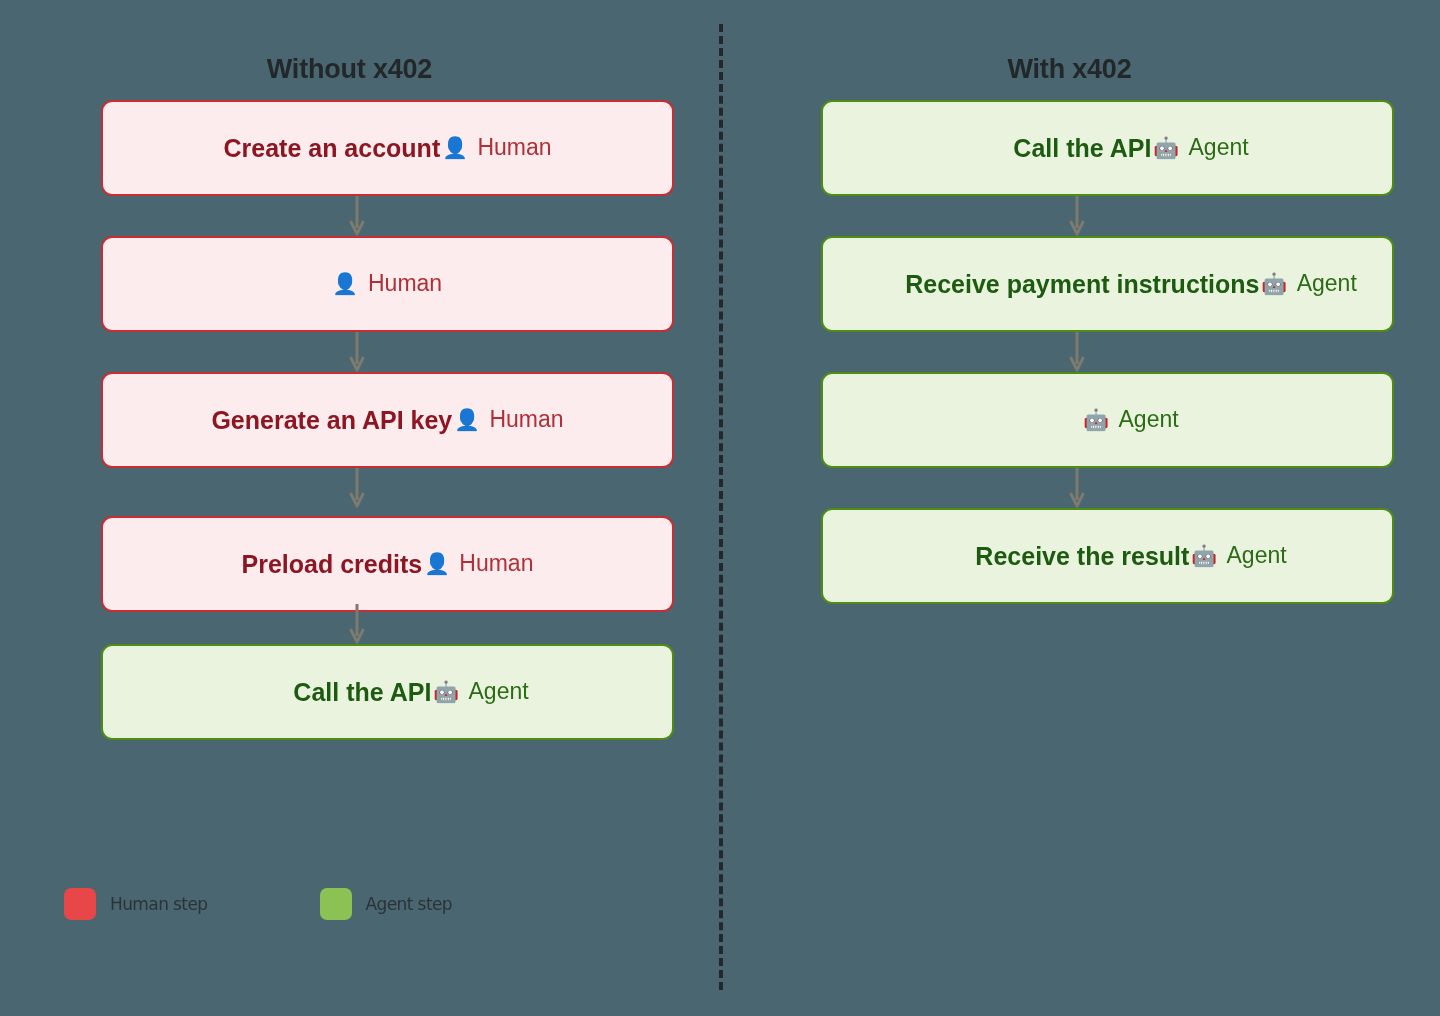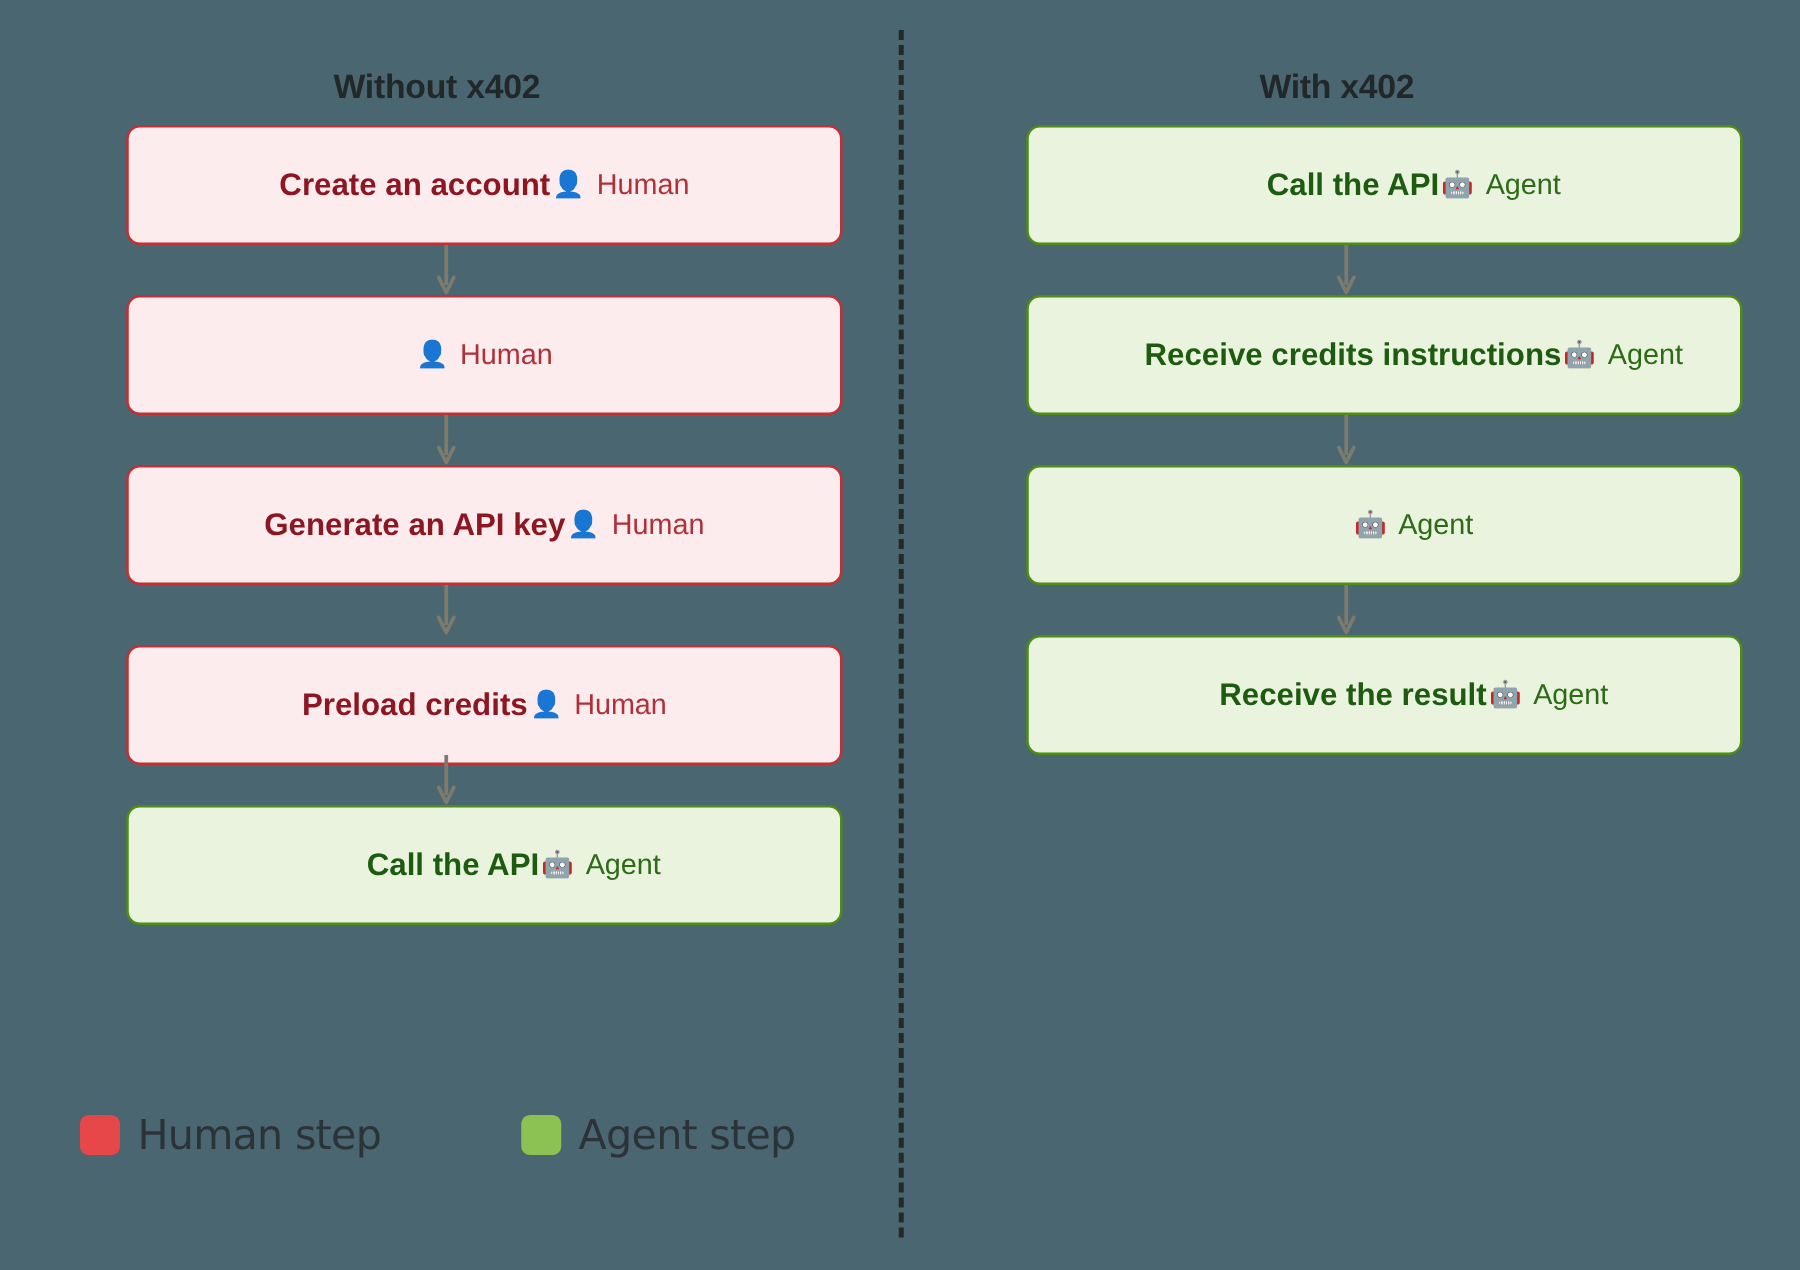--- a/index.html
+++ b/index.html
@@ -124,21 +124,21 @@
   }
   .legend-item + .legend-item { margin-left: 112px; }
   .swatch {
     width: 32px;
     height: 32px;
     border-radius: 7px;
   }
   .swatch.human { background: #e8474a; }
   .swatch.agent { background: #8cc153; }
   .legend-label {
-    font-size: 33px;
+    font-size: 17px;
     color: #2c3338;
     font-family: "DejaVu Sans", sans-serif;
     letter-spacing: -0.6px;
   }
 </style>
 </head>
 <body>
 
 <div class="canvas">
 
@@ -227,21 +227,21 @@
     </div>
 
     <div class="connector" style="top:196px;height:40px">
       <svg width="16" height="40" viewBox="0 0 16 40">
           <path d="M8 0 L8 32" stroke="#7d7a6e" stroke-width="3" fill="none"></path>
           <path d="M2 26 L8 38 L14 26" stroke="#7d7a6e" stroke-width="3" fill="none" stroke-linecap="round" stroke-linejoin="round"></path>
         </svg>
     </div>
 
     <div class="node agent" style="top:236px">
-      <div class="node-title">Receive credits instructions</div>
+      <div class="node-title">Receive payment instructions</div>
       <div class="node-actor">
         <span class="actor-emoji">🤖</span>
         <span>Agent</span>
       </div>
     </div>
 
     <div class="connector" style="top:332px;height:40px">
       <svg width="16" height="40" viewBox="0 0 16 40">
           <path d="M8 0 L8 32" stroke="#7d7a6e" stroke-width="3" fill="none"></path>
           <path d="M2 26 L8 38 L14 26" stroke="#7d7a6e" stroke-width="3" fill="none" stroke-linecap="round" stroke-linejoin="round"></path>

